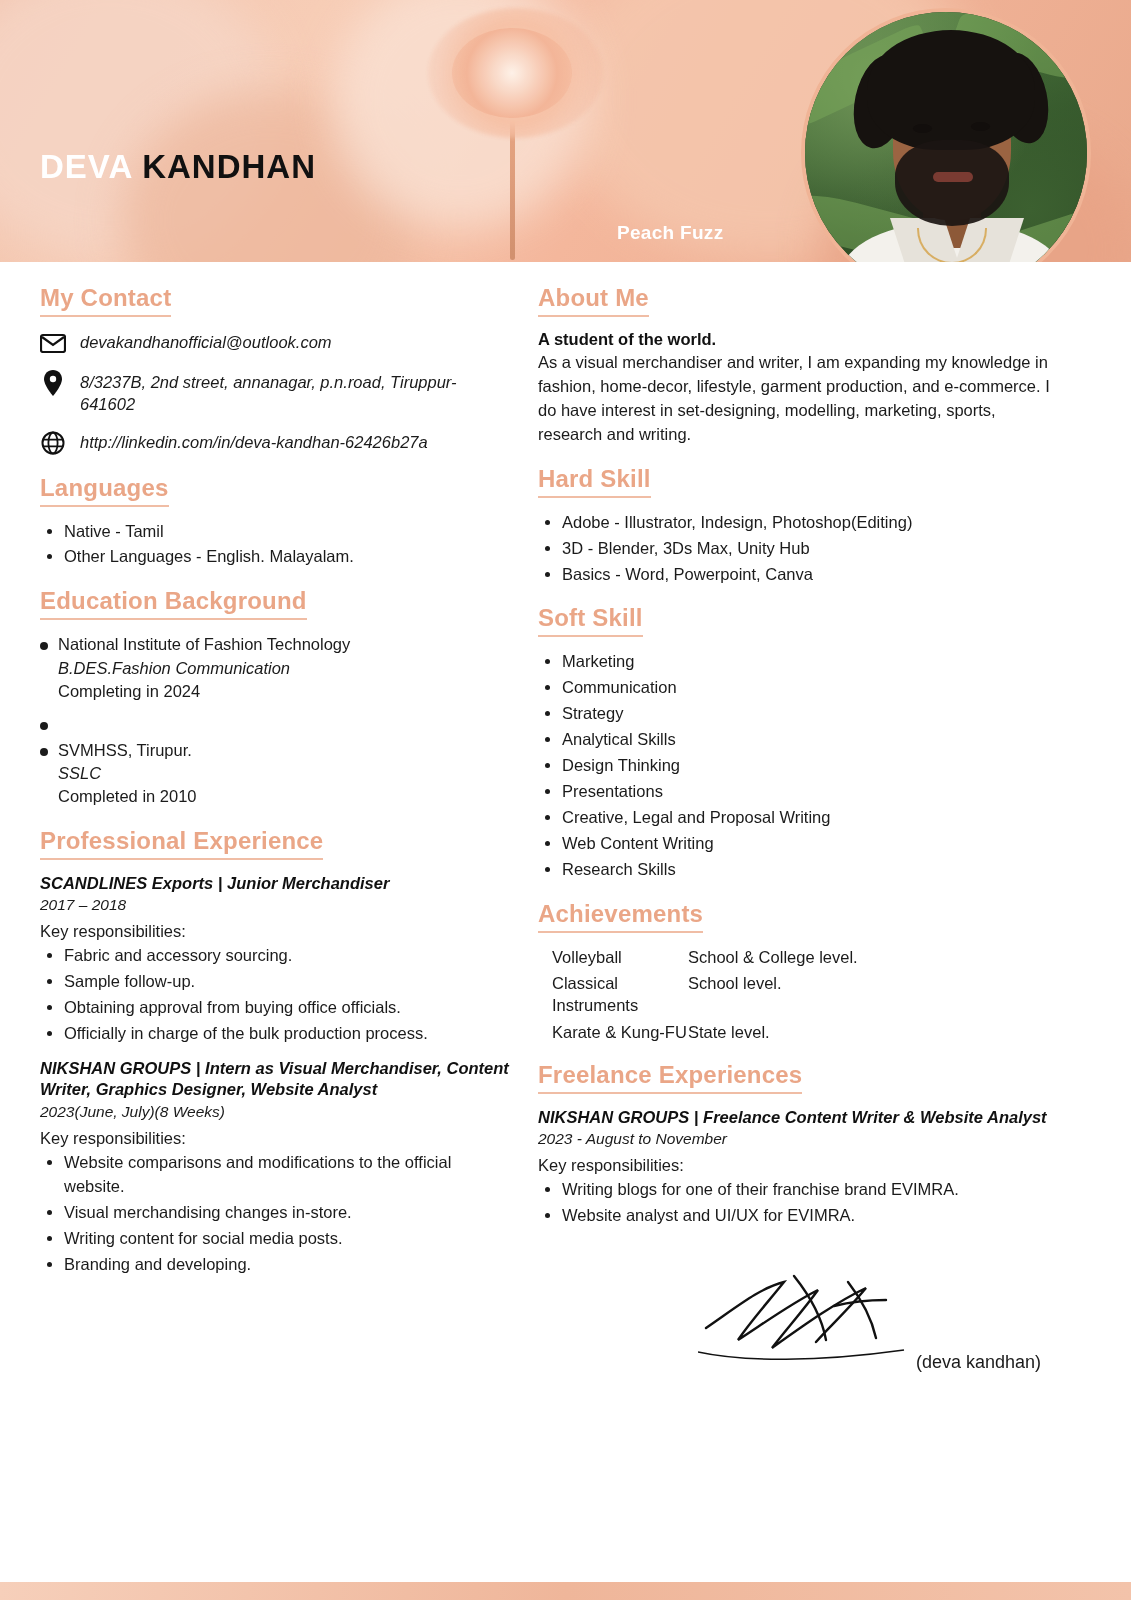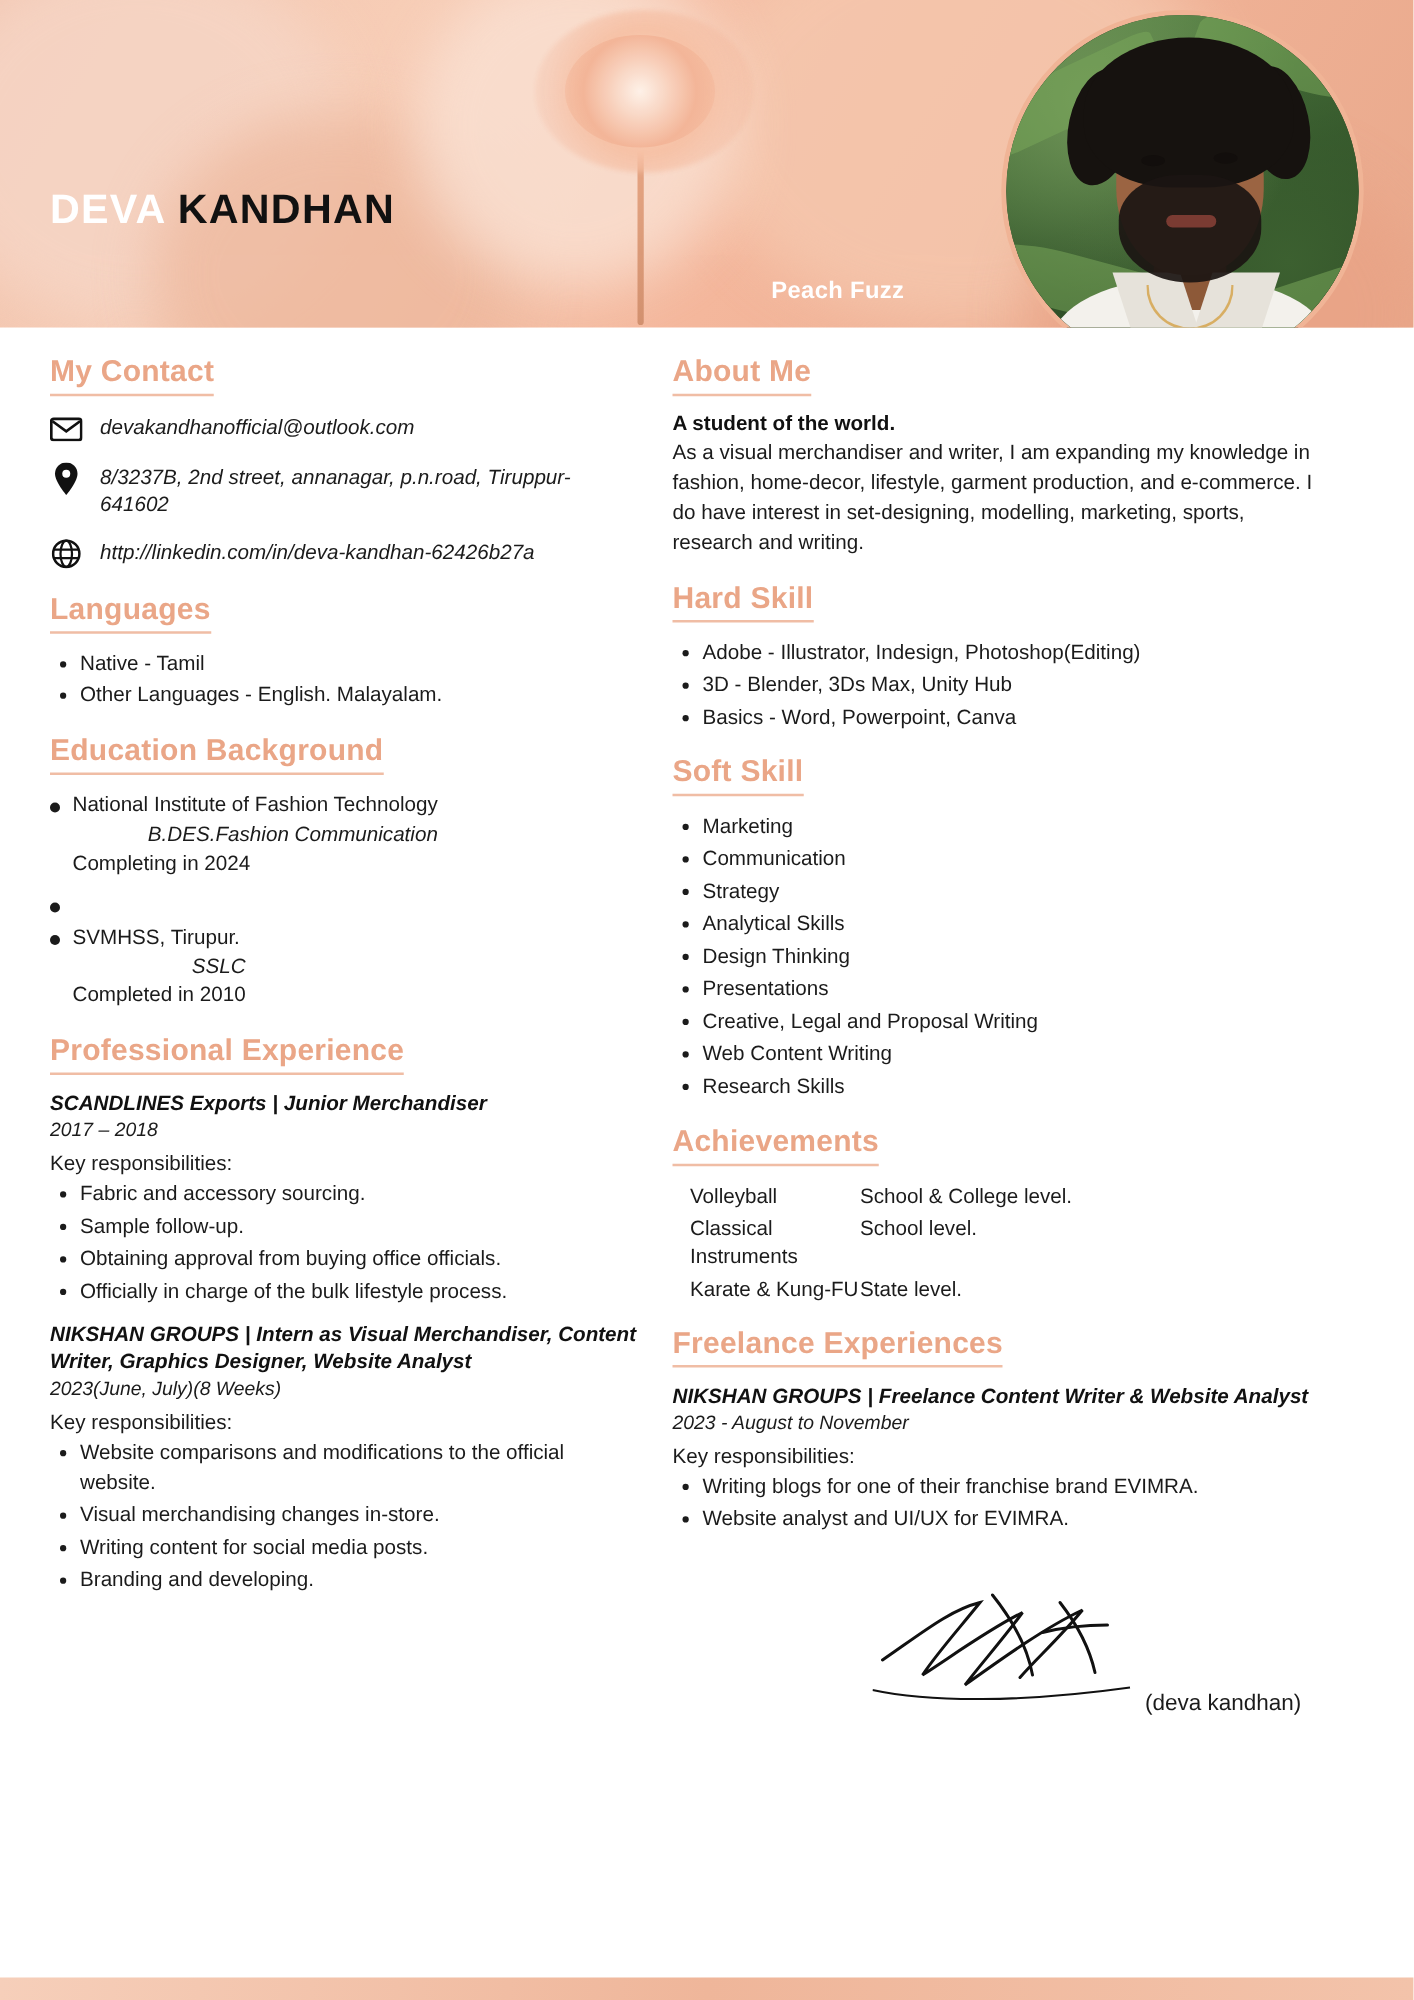--- a/index.html
+++ b/index.html
@@ -284,21 +284,21 @@
     color: #1b1b1b;
     margin-bottom: 2px;
   }
 
   .edu-item { display: flex; gap: 10px; margin-bottom: 9px; }
   .edu-dot {
     width: 8px; height: 8px; border-radius: 50%;
     background: #1b1b1b; margin-top: 9px; flex: 0 0 8px;
   }
   .edu-body { font-size: 16.5px; line-height: 1.42; color: #1b1b1b; }
-  .edu-body .it { font-style: italic; text-align: right; }
+  .edu-body .it { font-style: italic; }
 
   .exp-title {
     font-size: 16.5px;
     font-weight: bold;
     font-style: italic;
     color: #111;
     line-height: 1.3;
   }
   .exp-date {
     font-size: 15.5px;
@@ -465,21 +465,21 @@
         <h2 class="sec">Professional Experience</h2>
 
         <div class="exp-block">
           <div class="exp-title">SCANDLINES Exports | Junior Merchandiser</div>
           <div class="exp-date">2017 – 2018</div>
           <div class="exp-sub">Key responsibilities:</div>
           <ul class="bul">
             <li>Fabric and accessory sourcing.</li>
             <li>Sample follow-up.</li>
             <li>Obtaining approval from buying office officials.</li>
-            <li>Officially in charge of the bulk lifestyle process.</li>
+            <li>Officially in charge of the bulk production process.</li>
           </ul>
         </div>
 
         <div class="exp-block">
           <div class="exp-title">NIKSHAN GROUPS | Intern as Visual Merchandiser, Content Writer, Graphics Designer, Website Analyst</div>
           <div class="exp-date">2023(June, July)(8 Weeks)</div>
           <div class="exp-sub">Key responsibilities:</div>
           <ul class="bul">
             <li>Website comparisons and modifications to the official website.</li>
             <li>Visual merchandising changes in-store.</li>

